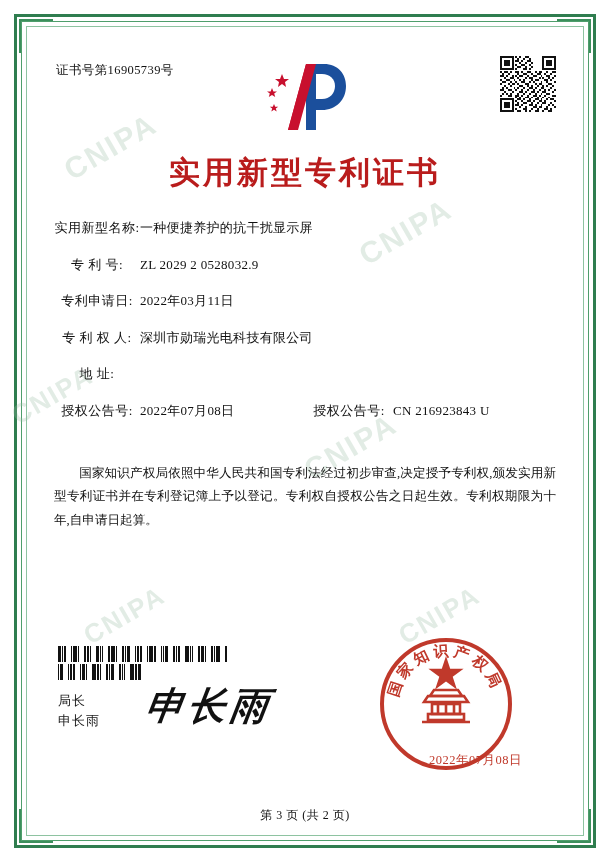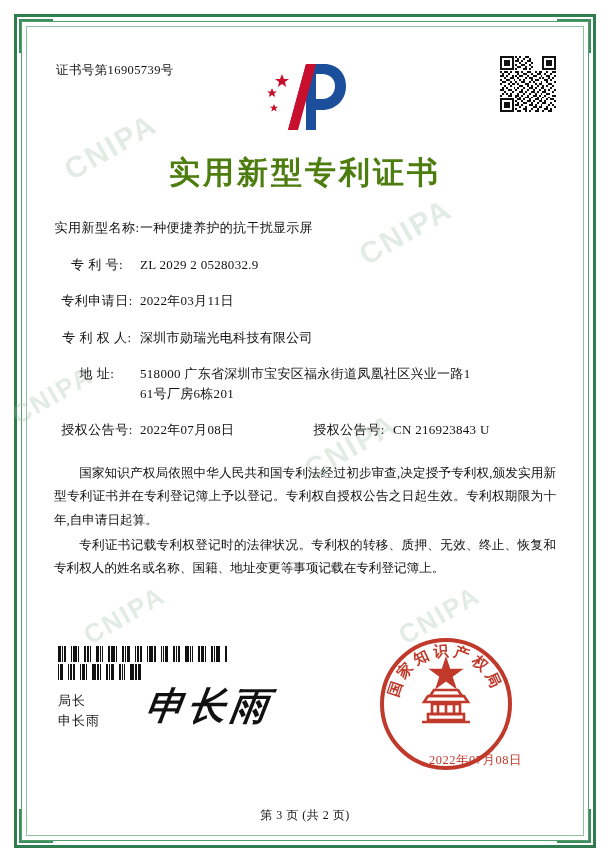--- a/index.html
+++ b/index.html
@@ -111,21 +111,21 @@
   }
 
   .title {
     position: absolute;
     top: 116px;
     width: 100%;
     text-align: center;
     font-size: 31px;
     font-weight: bold;
     letter-spacing: 3px;
-    color: #4d7c0f;
+    color: #b91c1c;
     font-family: "DejaVu Serif", "Liberation Serif", serif;
   }
 
   
   .fields {
     position: absolute;
     top: 182px;
     left: 18px;
     right: 18px;
   }
@@ -509,42 +509,37 @@
         <div class="val">2022年03月11日</div>
       </div>
 
       <div class="row">
         <div class="lbl">专 利 权 人:</div>
         <div class="val">深圳市勋瑞光电科技有限公司</div>
       </div>
 
       <div class="row">
         <div class="lbl">地 址:</div>
-        <div class="val">
-          <span>518000 广东省深圳市宝安区福永街道凤凰社区兴业一路1</span>
-          <span class="line2">61号厂房6栋201</span>
-        </div>
       </div>
 
       <div class="row two-col">
         <div class="half left">
           <div class="lbl">授权公告号:</div>
           <div class="val">2022年07月08日</div>
         </div>
         <div class="half right">
           <div class="lbl">授权公告号:</div>
           <div class="val">CN 216923843 U</div>
         </div>
       </div>
 
     </div>
 
     <div class="paras">
       <p>国家知识产权局依照中华人民共和国专利法经过初步审查,决定授予专利权,颁发实用新型专利证书并在专利登记簿上予以登记。专利权自授权公告之日起生效。专利权期限为十年,自申请日起算。</p>
-      <p>专利证书记载专利权登记时的法律状况。专利权的转移、质押、无效、终止、恢复和专利权人的姓名或名称、国籍、地址变更等事项记载在专利登记簿上。</p>
     </div>
 
     <div class="barcode">
       <span style="width:3px"></span><span style="width:1px"></span><span style="width:2px"></span>
       <span style="width:1px"></span><span style="width:4px"></span><span style="width:1px"></span>
       <span style="width:2px"></span><span style="width:2px"></span><span style="width:1px"></span>
       <span style="width:3px"></span><span style="width:1px"></span><span style="width:1px"></span>
       <span style="width:2px"></span><span style="width:4px"></span><span style="width:1px"></span>
       <span style="width:2px"></span><span style="width:1px"></span><span style="width:3px"></span>
       <span style="width:1px"></span><span style="width:2px"></span><span style="width:2px"></span>

